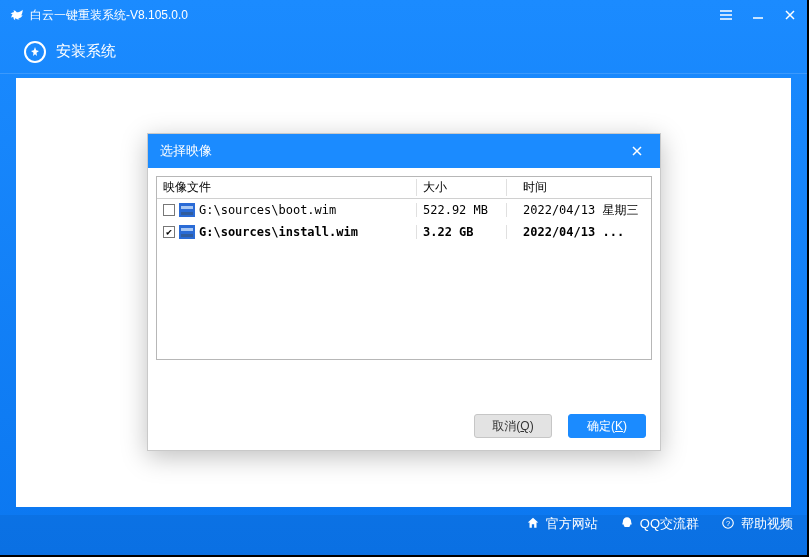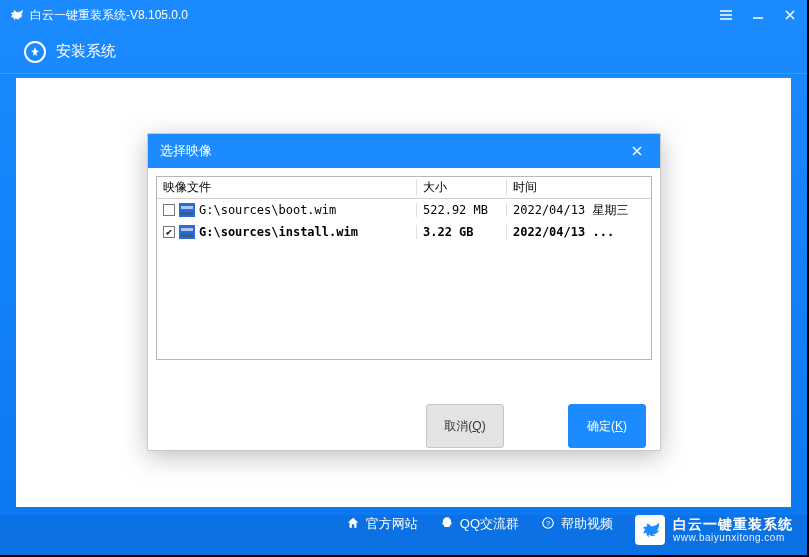--- a/index.html
+++ b/index.html
@@ -136,21 +136,21 @@
   .thead {
     display:flex;
     height:22px;
     align-items:center;
     border-bottom:1px solid #d0d0d0;
     background:#fff;
   }
   .th, .td { padding: 0 6px; }
   .col-file { width: 260px; border-right:1px solid #e0e0e0; }
   .col-size { width: 90px; border-right:1px solid #e0e0e0; }
-  .col-time { flex:1; }
+  .col-time { flex:1;margin-left:10px; }
   .trow {
     display:flex;
     height:22px;
     align-items:center;
   }
   .trow.selected { font-weight:bold;align-items:center; }
   .td.col-file { display:flex; align-items:center; gap:4px; }
   .chk {
     width:12px; height:12px; border:1px solid #777; display:flex; align-items:center; justify-content:center;
     background:#fff;
@@ -183,27 +183,26 @@
   .dialog-footer {
     height: 48px;
     display:flex;
     align-items:center;
     justify-content:flex-end;
     gap:16px;
     padding: 0 14px;
   }
   .btn {
     min-width:78px;
-    height:44px;
+    height:24px;
     border-radius:3px;
     display:flex; align-items:center; justify-content:center;
     font-size:12px;
     cursor:pointer;
     padding: 0 10px;
-    margin-left: 48px;
   }
   .btn-cancel {
     background:#e3e3e3;
     color:#333;
     border:1px solid #c6c6c6;
   }
   .btn-ok {
     background:#1b8bff;
     color:#fff;
     border:1px solid #1b8bff;
@@ -271,31 +270,20 @@
       <span>QQ交流群</span>
     </span>
     <span class="link">
       <span>
         <svg width="14" height="14" viewBox="0 0 24 24">
             <circle cx="12" cy="12" r="9" fill="none" stroke="#fff" stroke-width="2"></circle>
             <text x="12" y="17" font-size="13" text-anchor="middle" fill="#fff">?</text>
           </svg>
       </span>
       <span>帮助视频</span>
-    </span>
-    <span class="brand">
-      <span class="brand-box">
-        <svg width="22" height="22" viewBox="0 0 24 24">
-            <path fill="#1b8bff" d="M22 4c-3 3-6 4-9 4-1-2-3-3-5-3 1 1 1 3 1 3-2 0-4 1-5 2 2 0 3 1 3 1-1 1-2 3-2 5 2-1 3-1 3-1 0 2 1 4 3 5-1-2 0-3 0-3 2 2 5 2 7 1-2 0-3-1-3-1 3 0 6-2 7-5-2 1-3 1-3 1 2-2 3-5 3-9z"></path>
-          </svg>
-      </span>
-      <span class="brand-text">
-        <span class="brand-cn">白云一键重装系统</span>
-        <span class="brand-url">www.baiyunxitong.com</span>
-      </span>
     </span>
   </div>
 
   <div class="dialog">
     <div class="dialog-header">
       <span class="dlg-title">选择映像</span>
       <span class="dlg-close">
         <svg width="12" height="12" viewBox="0 0 12 12">
             <path stroke="#fff" stroke-width="1.5" d="M2 2l8 8M10 2l-8 8"></path>
           </svg>

